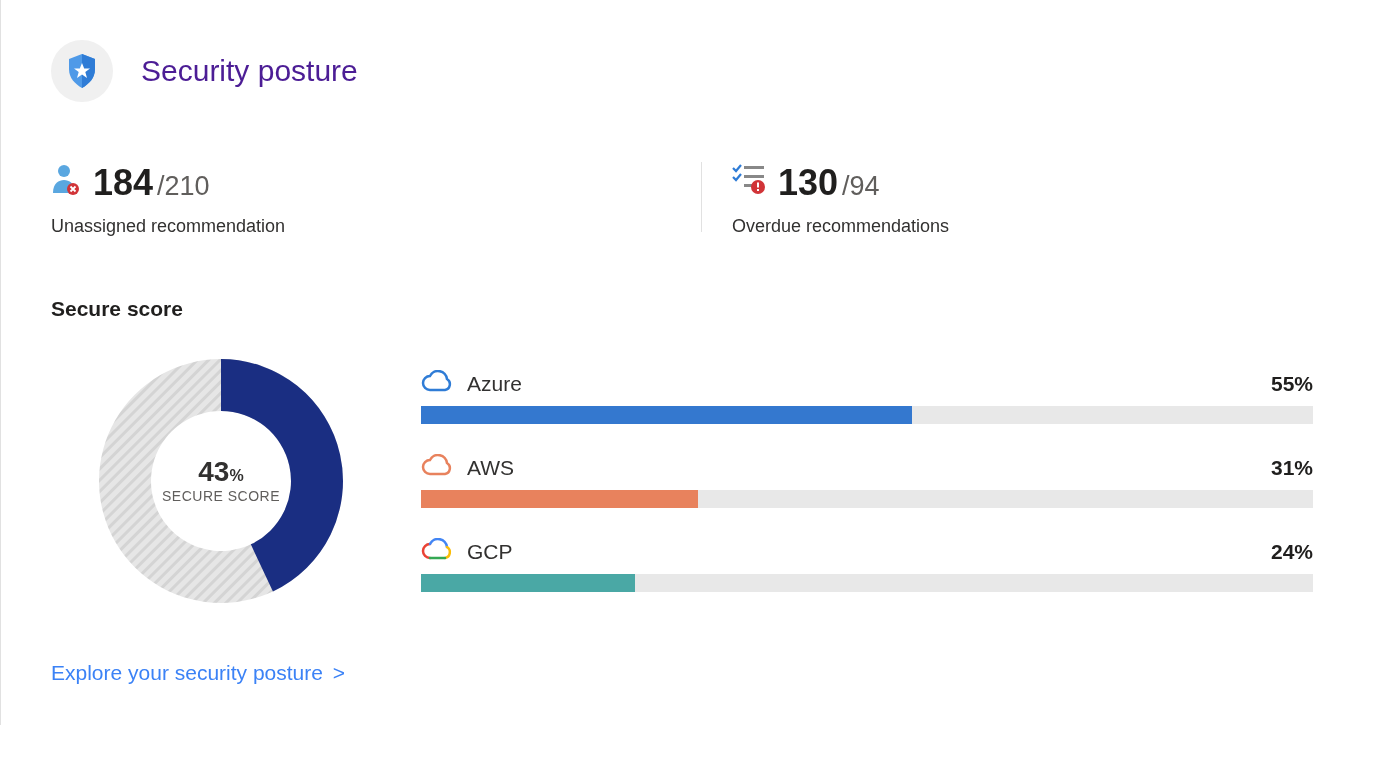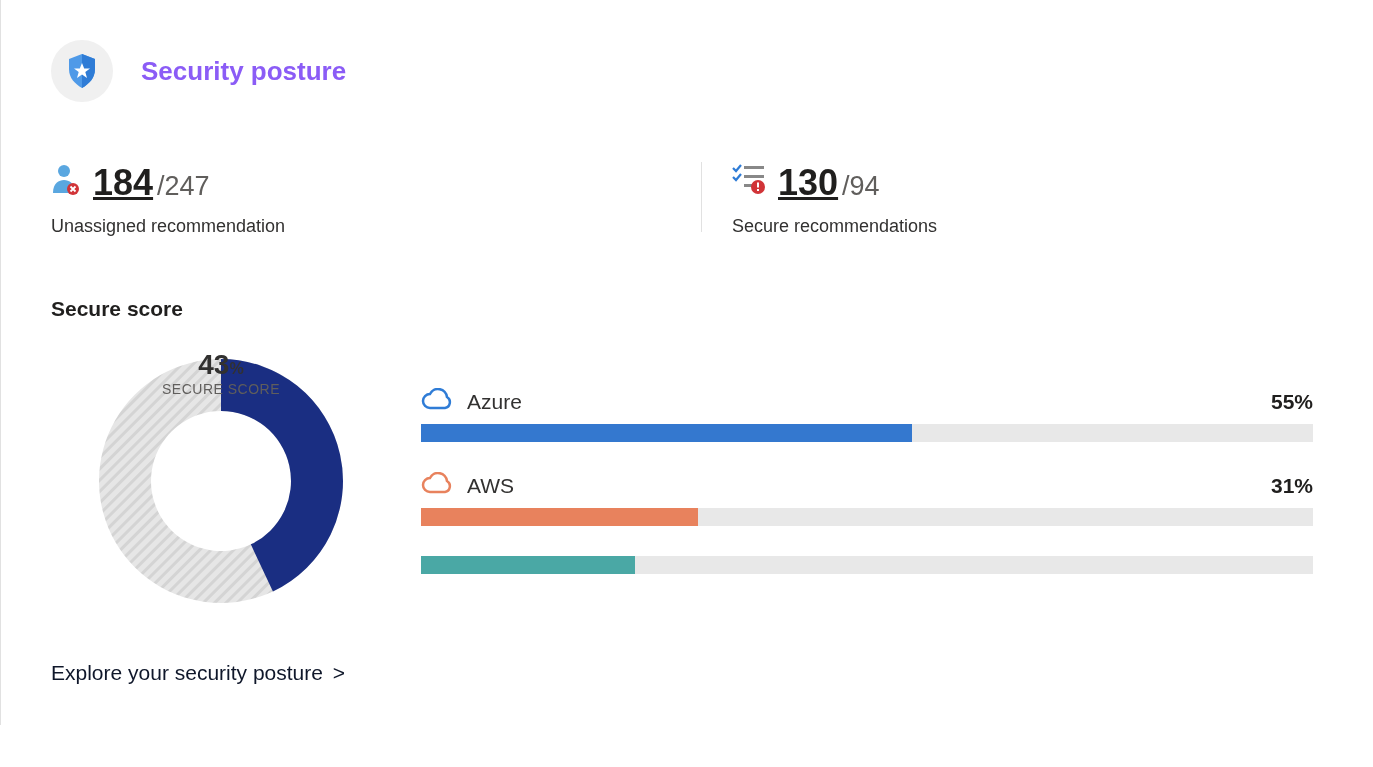--- a/index.html
+++ b/index.html
@@ -23,23 +23,23 @@
     .shield-badge {
       width: 62px;
       height: 62px;
       border-radius: 50%;
       background: #f0f0f0;
       display: flex;
       align-items: center;
       justify-content: center;
     }
     .title {
-      font-size: 26px;
-      font-weight: 700;
-      color: #8b5cf6;
+      font-size: 30px;
+      font-weight: 400;
+      color: #4c1d95;
     }
     .stats-row {
       display: flex;
       margin-bottom: 60px;
       align-items: stretch;
     }
     .stat-block {
       flex: 0 0 auto;
     }
     .stat-block.first { width: 650px; }
@@ -57,21 +57,20 @@
       margin-bottom: 12px;
     }
     .stat-icon-wrap {
       align-self: center;
       margin-bottom: 4px;
     }
     .stat-big {
       font-size: 36px;
       font-weight: 600;
       color: #201f1e;
-      text-decoration: underline;
     }
     .stat-small {
       font-size: 27px;
       color: #605e5c;
       margin-left: -8px;
     }
     .stat-label {
       font-size: 18px;
       color: #323130;
     }
@@ -92,20 +91,21 @@
       height: 260px;
       flex-shrink: 0;
       margin-left: 40px;
     }
     .donut-center {
       position: absolute;
       inset: 0;
       display: flex;
       flex-direction: column;
       align-items: center;
+      justify-content: center;
     }
     .donut-pct {
       font-size: 28px;
       font-weight: 600;
       color: #323130;
       line-height: 1;
     }
     .donut-pct-sign {
       font-size: 16px;
       font-weight: 600;
@@ -150,21 +150,21 @@
       background: #e8e8e8;
       position: relative;
     }
     .bar-fill {
       height: 100%;
     }
     .explore-link {
       display: inline-block;
       margin-top: 50px;
       font-size: 21px;
-      color: #0f172a;
+      color: #3b82f6;
       cursor: pointer;
     }
     .explore-chevron {
       margin-left: 4px;
     }
   </style>
 </head>
 <body>
 
 <div class="card">
@@ -185,21 +185,21 @@
       <div class="stat-top">
         <span class="stat-icon-wrap">
           <svg width="30" height="32" viewBox="0 0 30 32">
             <circle cx="13" cy="8" r="6" fill="#5aa7e0"></circle>
             <path d="M2 30 C2 20 8 17 13 17 C18 17 24 20 24 30 Z" fill="#5aa7e0"></path>
             <circle cx="22" cy="26" r="6" fill="#d13438"></circle>
             <path d="M19.5 23.5 L24.5 28.5 M24.5 23.5 L19.5 28.5" stroke="#ffffff" stroke-width="1.8"></path>
           </svg>
         </span>
         <span class="stat-big">184</span>
-        <span class="stat-small">/247</span>
+        <span class="stat-small">/210</span>
       </div>
       <div class="stat-label">Unassigned recommendation</div>
     </div>
 
     <div class="stat-divider"></div>
 
     <div class="stat-block">
       <div class="stat-top">
         <span class="stat-icon-wrap">
           <svg width="34" height="30" viewBox="0 0 34 30">
@@ -209,21 +209,21 @@
             <rect x="12" y="11" width="20" height="3" fill="#888"></rect>
             <rect x="12" y="20" width="14" height="3" fill="#888"></rect>
             <circle cx="26" cy="23" r="7" fill="#d13438"></circle>
             <rect x="25" y="18.5" width="2" height="5" fill="#fff"></rect>
             <rect x="25" y="25" width="2" height="2" fill="#fff"></rect>
           </svg>
         </span>
         <span class="stat-big">130</span>
         <span class="stat-small">/94</span>
       </div>
-      <div class="stat-label">Secure recommendations</div>
+      <div class="stat-label">Overdue recommendations</div>
     </div>
   </div>
 
   <div class="section-title">Secure score</div>
 
   <div class="score-area">
     <div class="donut-wrap">
       <svg width="260" height="260" viewBox="0 0 260 260" id="donut-svg">
           <defs>
             <pattern id="hatch" width="8" height="8" patternUnits="userSpaceOnUse" patternTransform="rotate(45)">
@@ -265,20 +265,32 @@
                 </svg></span>
               <span class="bar-name">AWS</span>
             </div>
             <span class="bar-pct">31%</span>
           </div>
           <div class="bar-track">
             <div class="bar-fill" style="width:31%;background:#e8825d"></div>
           </div>
         </div>
         <div class="bar-row">
+          <div class="bar-header">
+            <div class="bar-left">
+              <span><svg width="32" height="24" viewBox="0 0 32 24">
+                  <path d="M9 20 A7 7 0 0 1 9 6" fill="none" stroke="#ea4335" stroke-width="2.5" stroke-linecap="round"></path>
+                  <path d="M9 6 A9 9 0 0 1 26 9" fill="none" stroke="#4285f4" stroke-width="2.5" stroke-linecap="round"></path>
+                  <path d="M26 9 A6 6 0 0 1 24 20" fill="none" stroke="#fbbc05" stroke-width="2.5" stroke-linecap="round"></path>
+                  <path d="M24 20 H9" fill="none" stroke="#34a853" stroke-width="2.5" stroke-linecap="round"></path>
+                </svg></span>
+              <span class="bar-name">GCP</span>
+            </div>
+            <span class="bar-pct">24%</span>
+          </div>
           <div class="bar-track">
             <div class="bar-fill" style="width:24%;background:#4aa8a5"></div>
           </div>
         </div>
       </div>
   </div>
 
   <a class="explore-link">
     <span>Explore your security posture</span><span class="explore-chevron"> &gt;</span>
   </a>

